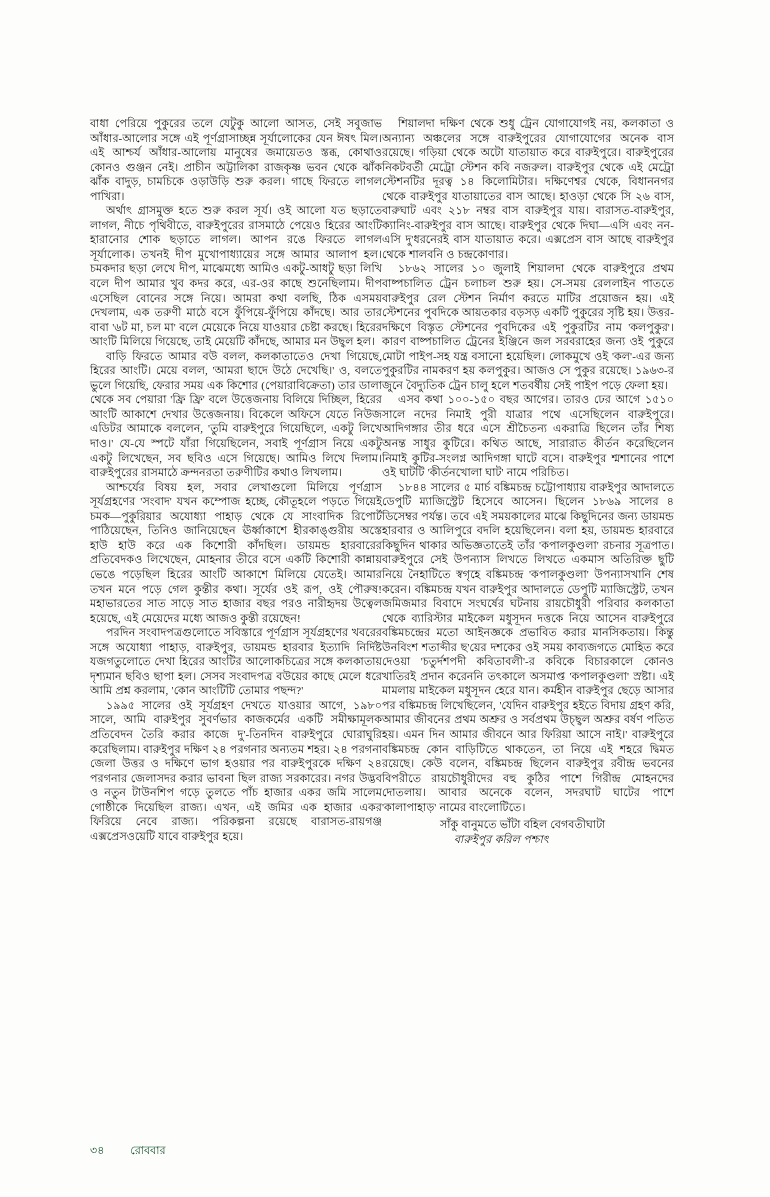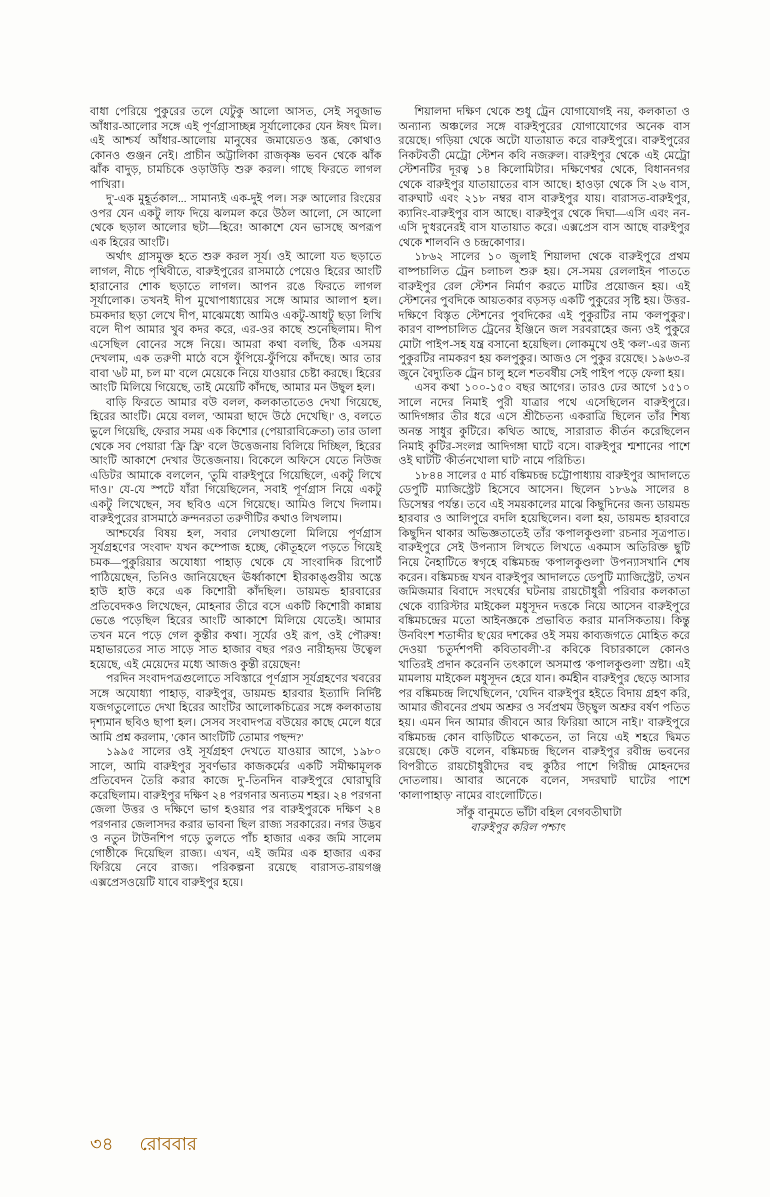--- a/index.html
+++ b/index.html
@@ -13,25 +13,24 @@
     height: 1197px;
     margin: 0 auto;
     background: #fdfdfb;
     font-family: "Liberation Serif", "DejaVu Serif", serif;
     color: #161616;
     overflow: hidden;
     box-shadow: 0 0 4px rgba(0,0,0,0.15);
   }
   .content {
     position: absolute;
-    top: 104px;
+    top: 116px;
     left: 90px;
     width: 600px;
     display: flex;
-    gap: 17px;
   }
   .col {
     width: 292px;
     font-size: 11px;
     line-height: 14.55px;
     text-align: justify;
     letter-spacing: 0.1px;
     word-spacing: 0.3px;
   }
   .col p {
@@ -52,36 +51,35 @@
     line-height: 14.55px;
   }
   .verse .verse-line + .verse-line {
     padding-left: 14px;
     font-style: italic;
   }
   .footer {
     position: absolute;
     left: 90px;
     bottom: 36px;
-    font-size: 18px;
-    color: #a16207;
+    font-size: 11px;
+    color: #14532d;
   }
   .footer .page-number {
     margin-right: 26px;
   }
 </style>
 </head>
 <body>
 
 <div class="page">
   <div class="content">
 
     <div class="col">
       <p class="no-indent">বাধা পেরিয়ে পুকুরের তলে যেটুকু আলো আসত, সেই সবুজাভ আঁধার-আলোর সঙ্গে এই পূর্ণগ্রাসাচ্ছন্ন সূর্যালোকের যেন ঈষৎ মিল। এই আশ্চর্য আঁধার-আলোয় মানুষের জমায়েতও স্তব্ধ, কোথাও কোনও গুঞ্জন নেই। প্রাচীন অট্টালিকা রাজকৃষ্ণ ভবন থেকে ঝাঁক ঝাঁক বাদুড়, চামচিকে ওড়াউড়ি শুরু করল। গাছে ফিরতে লাগল পাখিরা।</p>
-      <p>দু'-এক মুহূর্তকাল... সামান্যই এক-দুই পল। সরু আলোর রিংয়ের ওপর যেন একটু লাফ দিয়ে ঝলমল করে উঠল আলো, সে আলো থেকে ছড়াল আলোর ছটা—হিরে! আকাশে যেন ভাসছে অপরূপ এক হিরের আংটি।</p>
       <p>অর্থাৎ গ্রাসমুক্ত হতে শুরু করল সূর্য। ওই আলো যত ছড়াতে লাগল, নীচে পৃথিবীতে, বারুইপুরের রাসমাঠে পেয়েও হিরের আংটি হারানোর শোক ছড়াতে লাগল। আপন রঙে ফিরতে লাগল সূর্যালোক। তখনই দীপ মুখোপাধ্যায়ের সঙ্গে আমার আলাপ হল। চমকদার ছড়া লেখে দীপ, মাঝেমধ্যে আমিও একটু-আধটু ছড়া লিখি বলে দীপ আমার খুব কদর করে, এর-ওর কাছে শুনেছিলাম। দীপ এসেছিল বোনের সঙ্গে নিয়ে। আমরা কথা বলছি, ঠিক এসময় দেখলাম, এক তরুণী মাঠে বসে ফুঁপিয়ে-ফুঁপিয়ে কাঁদছে। আর তার বাবা '৬ট মা, চল মা' বলে মেয়েকে নিয়ে যাওয়ার চেষ্টা করছে। হিরের আংটি মিলিয়ে গিয়েছে, তাই মেয়েটি কাঁদছে, আমার মন উছ্বল হল।</p>
       <p>বাড়ি ফিরতে আমার বউ বলল, কলকাতাতেও দেখা গিয়েছে, হিরের আংটি। মেয়ে বলল, 'আমরা ছাদে উঠে দেখেছি।' ও, বলতে ভুলে গিয়েছি, ফেরার সময় এক কিশোর (পেয়ারাবিক্রেতা) তার ডালা থেকে সব পেয়ারা 'ফ্রি ফ্রি' বলে উত্তেজনায় বিলিয়ে দিচ্ছিল, হিরের আংটি আকাশে দেখার উত্তেজনায়। বিকেলে অফিসে যেতে নিউজ এডিটর আমাকে বললেন, 'তুমি বারুইপুরে গিয়েছিলে, একটু লিখে দাও।' যে-যে স্পটে যাঁরা গিয়েছিলেন, সবাই পূর্ণগ্রাস নিয়ে একটু একটু লিখেছেন, সব ছবিও এসে গিয়েছে। আমিও লিখে দিলাম। বারুইপুরের রাসমাঠে ক্রন্দনরতা তরুণীটির কথাও লিখলাম।</p>
       <p>আশ্চর্যের বিষয় হল, সবার লেখাগুলো মিলিয়ে পূর্ণগ্রাস সূর্যগ্রহণের 'সংবাদ' যখন কম্পোজ হচ্ছে, কৌতূহলে পড়তে গিয়েই চমক—পুকুরিয়ার অযোধ্যা পাহাড় থেকে যে সাংবাদিক রিপোর্ট পাঠিয়েছেন, তিনিও জানিয়েছেন ঊর্ধ্বাকাশে হীরকাঙ্গুরীয় অস্তে হাউ হাউ করে এক কিশোরী কাঁদছিল। ডায়মন্ড হারবারের প্রতিবেদকও লিখেছেন, মোহনার তীরে বসে একটি কিশোরী কান্নায় ভেঙে পড়েছিল হিরের আংটি আকাশে মিলিয়ে যেতেই। আমার তখন মনে পড়ে গেল কুন্তীর কথা। সূর্যের ওই রূপ, ওই পৌরুষ! মহাভারতের সাত সাড়ে সাত হাজার বছর পরও নারীহৃদয় উত্বেল হয়েছে, এই মেয়েদের মধ্যে আজও কুন্তী রয়েছেন!</p>
       <p>পরদিন সংবাদপত্রগুলোতে সবিস্তারে পূর্ণগ্রাস সূর্যগ্রহণের খবরের সঙ্গে অযোধ্যা পাহাড়, বারুইপুর, ডায়মন্ড হারবার ইত্যাদি নির্দিষ্ট যজগতুলোতে দেখা হিরের আংটির আলোকচিত্রের সঙ্গে কলকাতায় দৃশ্যমান ছবিও ছাপা হল। সেসব সংবাদপত্র বউয়ের কাছে মেলে ধরে আমি প্রশ্ন করলাম, 'কোন আংটিটি তোমার পছন্দ?'</p>
       <p>১৯৯৫ সালের ওই সূর্যগ্রহণ দেখতে যাওয়ার আগে, ১৯৮০ সালে, আমি বারুইপুর সুবর্ণভার কাজকর্মের একটি সমীক্ষামূলক প্রতিবেদন তৈরি করার কাজে দু'-তিনদিন বারুইপুরে ঘোরাঘুরি করেছিলাম। বারুইপুর দক্ষিণ ২৪ পরগনার অন্যতম শহর। ২৪ পরগনা জেলা উত্তর ও দক্ষিণে ভাগ হওয়ার পর বারুইপুরকে দক্ষিণ ২৪ পরগনার জেলাসদর করার ভাবনা ছিল রাজ্য সরকারের। নগর উদ্ভব ও নতুন টাউনশিপ গড়ে তুলতে পাঁচ হাজার একর জমি সালেম গোষ্ঠীকে দিয়েছিল রাজ্য। এখন, এই জমির এক হাজার একর ফিরিয়ে নেবে রাজ্য। পরিকল্পনা রয়েছে বারাসত-রায়গঞ্জ এক্সপ্রেসওয়েটি যাবে বারুইপুর হয়ে।</p>
     </div>
 
     <div class="col">
       <p>শিয়ালদা দক্ষিণ থেকে শুধু ট্রেন যোগাযোগই নয়, কলকাতা ও অন্যান্য অঞ্চলের সঙ্গে বারুইপুরের যোগাযোগের অনেক বাস রয়েছে। গড়িয়া থেকে অটো যাতায়াত করে বারুইপুরে। বারুইপুরের নিকটবর্তী মেট্রো স্টেশন কবি নজরুল। বারুইপুর থেকে এই মেট্রো স্টেশনটির দূরত্ব ১৪ কিলোমিটার। দক্ষিণেশ্বর থেকে, বিধাননগর থেকে বারুইপুর যাতায়াতের বাস আছে। হাওড়া থেকে সি ২৬ বাস, বারুঘাট এবং ২১৮ নম্বর বাস বারুইপুর যায়। বারাসত-বারুইপুর, ক্যানিং-বারুইপুর বাস আছে। বারুইপুর থেকে দিঘা—এসি এবং নন-এসি দু'ধরনেরই বাস যাতায়াত করে। এক্সপ্রেস বাস আছে বারুইপুর থেকে শালবনি ও চন্দ্রকোণার।</p>
       <p>১৮৬২ সালের ১০ জুলাই শিয়ালদা থেকে বারুইপুরে প্রথম বাষ্পচালিত ট্রেন চলাচল শুরু হয়। সে-সময় রেললাইন পাততে বারুইপুর রেল স্টেশন নির্মাণ করতে মাটির প্রয়োজন হয়। এই স্টেশনের পুবদিকে আয়তকার বড়সড় একটি পুকুরের সৃষ্টি হয়। উত্তর-দক্ষিণে বিস্তৃত স্টেশনের পুবদিকের এই পুকুরটির নাম 'কলপুকুর'। কারণ বাষ্পচালিত ট্রেনের ইঞ্জিনে জল সরবরাহের জন্য ওই পুকুরে মোটা পাইপ-সহ যন্ত্র বসানো হয়েছিল। লোকমুখে ওই 'কল'-এর জন্য পুকুরটির নামকরণ হয় কলপুকুর। আজও সে পুকুর রয়েছে। ১৯৬৩-র জুনে বৈদ্যুতিক ট্রেন চালু হলে শতবর্ষীয় সেই পাইপ পড়ে ফেলা হয়।</p>

